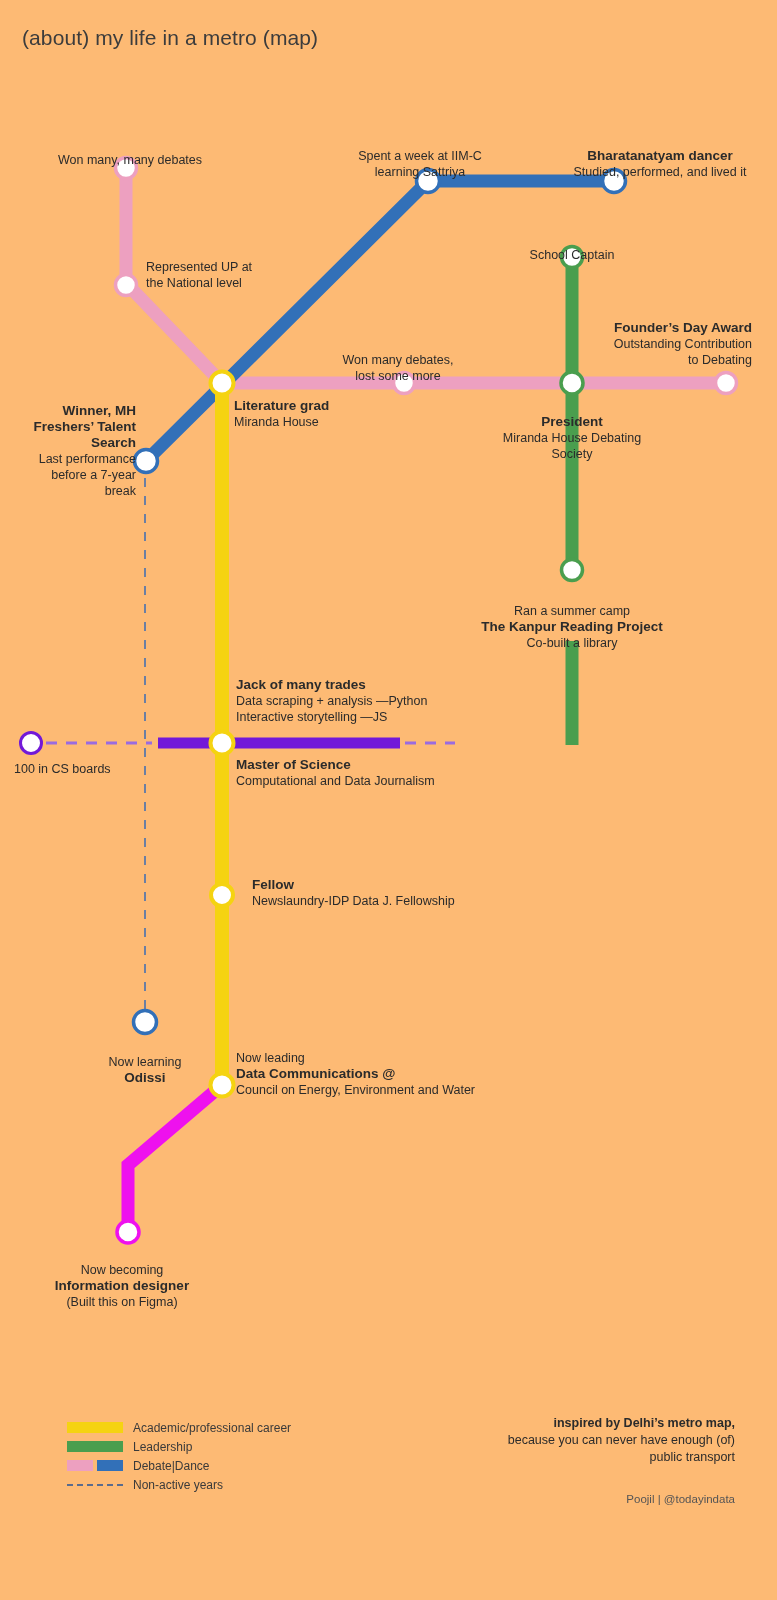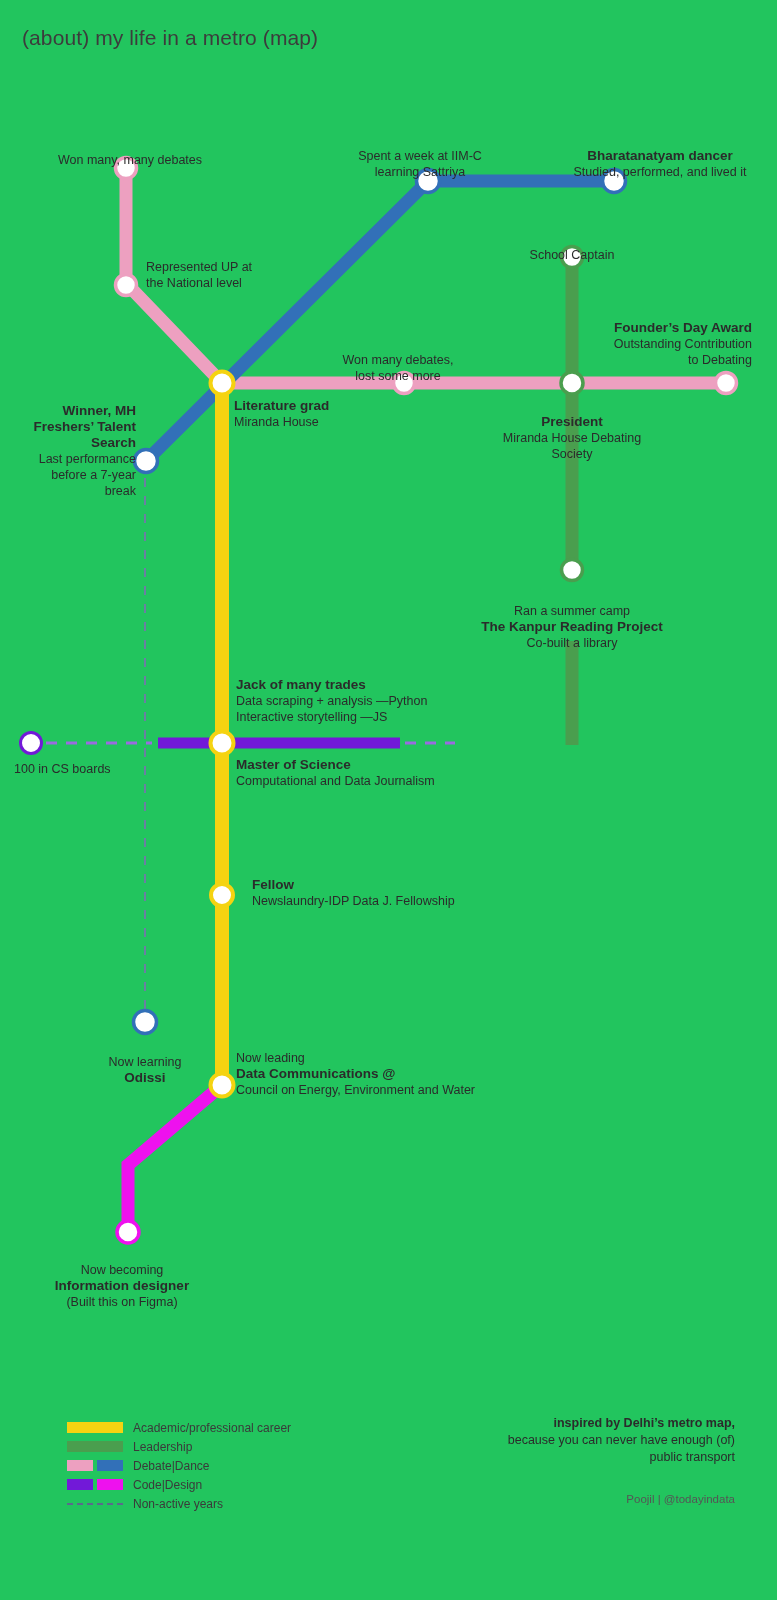--- a/index.html
+++ b/index.html
@@ -10,21 +10,21 @@
     background: #ffffff;
   }
   body {
     font-family: "Liberation Sans", sans-serif;
     color: #2b2b2b;
   }
   #canvas {
     position: relative;
     width: 777px;
     height: 1600px;
-    background: #22c55e;
+    background: #fdba74;
     overflow: hidden;
   }
   #metro-svg {
     position: absolute;
     left: 0; top: 0;
     width: 777px;
     height: 1600px;
   }
   .page-title {
     position: absolute;
@@ -277,27 +277,20 @@
     </div>
 
     <div class="legend-row">
       <div class="sw-wrap">
         <div class="sw" style="background:#eda0c0"></div>
         <div class="sw" style="background:#3270b8"></div>
       </div>
       <div class="legend-label">Debate|Dance</div>
     </div>
 
-    <div class="legend-row">
-      <div class="sw-wrap">
-        <div class="sw" style="background:#7219d8"></div>
-        <div class="sw" style="background:#ee11ee"></div>
-      </div>
-      <div class="legend-label">Code|Design</div>
-    </div>
 
     <div class="legend-row">
       <div class="sw-wrap">
         <div class="sw dash"></div>
       </div>
       <div class="legend-label">Non-active years</div>
     </div>
   </div>
 
   <div class="credits">

